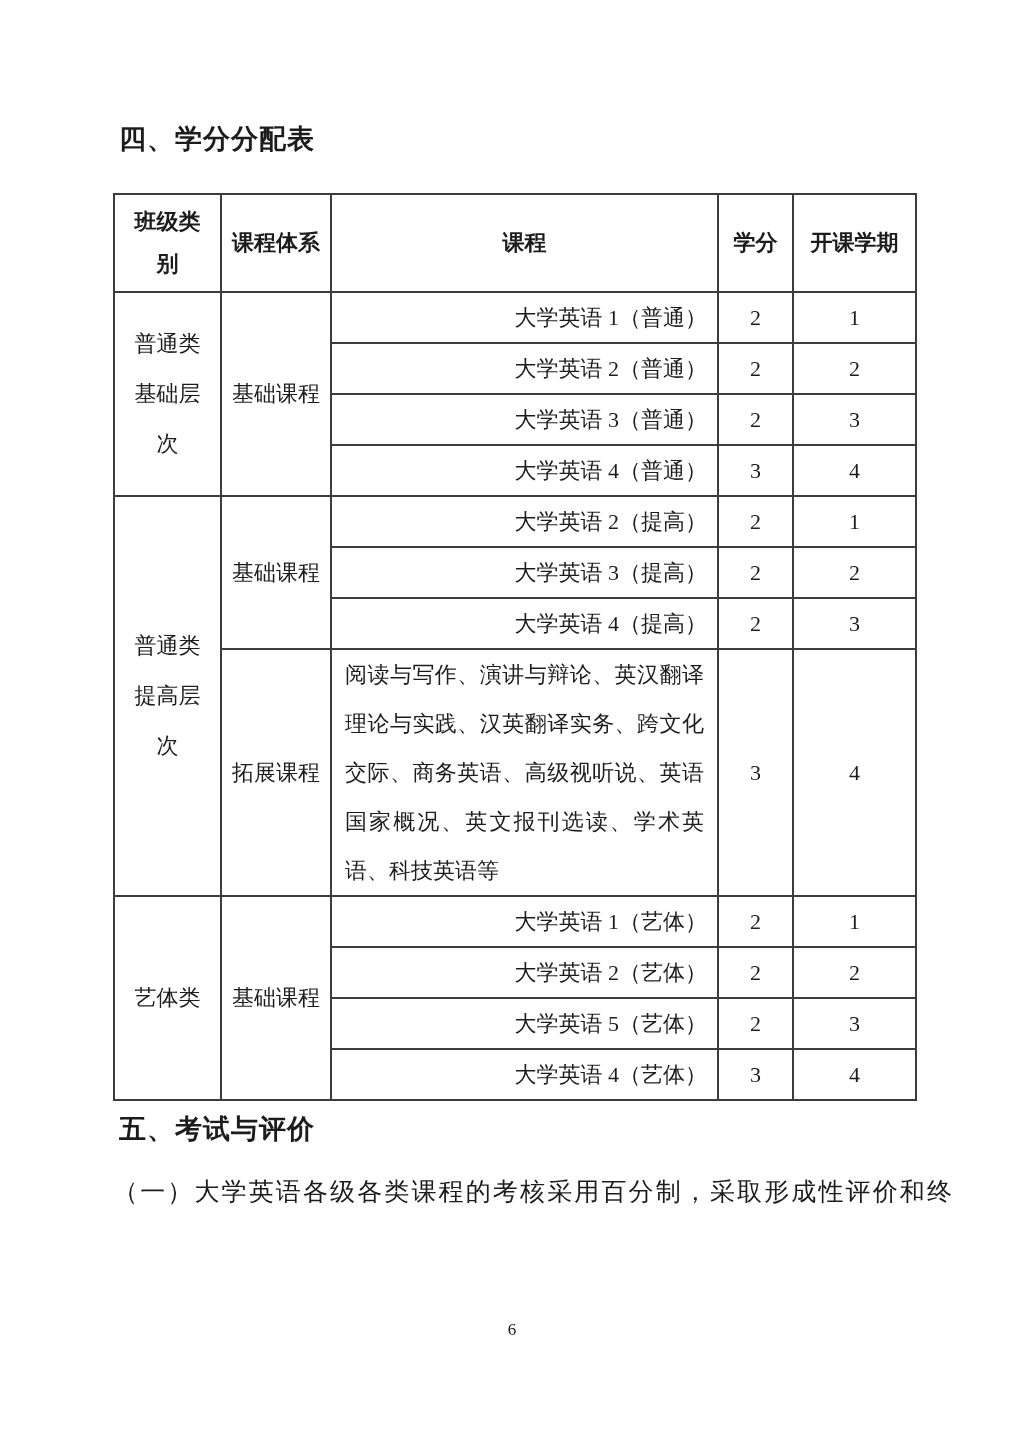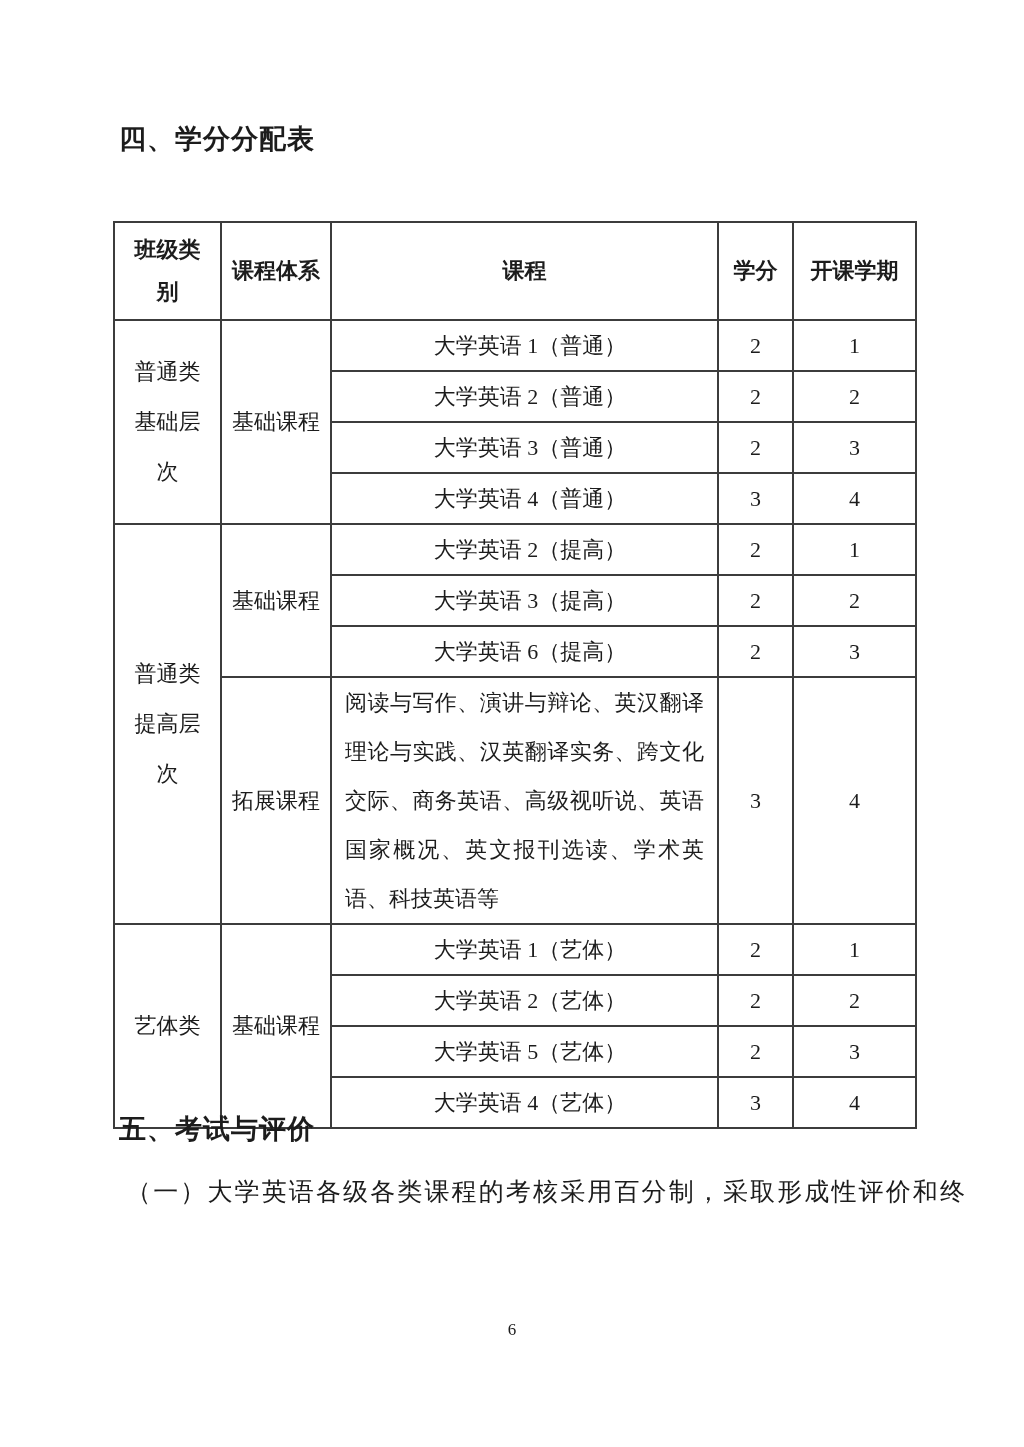--- a/index.html
+++ b/index.html
@@ -27,21 +27,20 @@
   }
   #title4{left:119px;top:122px;}
   #title5{left:119px;top:1112px;}
 
   table.credit{
     position:absolute;
     left:113px;top:193px;
     width:802px;
     border-collapse:collapse;
     table-layout:fixed;
-    margin-top:28px;
   }
   table.credit th, table.credit td{
     border:2px solid var(--border);
     vertical-align:middle;
     font-size:22px;
   }
   table.credit thead tr{height:98px;}
   table.credit th{
     font-family:"Liberation Sans","DejaVu Sans",sans-serif;
     font-weight:bold;
@@ -50,35 +49,35 @@
   }
   th .wrap3{display:inline-block;width:72px;}
   tr.normal{height:51px;}
   tr.tall{height:245px;}
   td.cat, td.sys{
     text-align:center;
     line-height:50px;
   }
   td.cat .wrap3{display:inline-block;width:68px;}
   td.course{
-    text-align:center;
+    text-align:right;
     padding-left:21px;
     padding-right:10px;
   }
   td.course.longlist{
     text-align:justify;
     text-align-last:left;
     padding:0 13px;
     line-height:49px;
   }
   td.num{text-align:center;}
 
   .para-block{
     position:absolute;
-    left:62px;top:1163px;
+    left:49px;top:1163px;
     width:903px;
   }
   .para-line{
     height:57px;
     line-height:57px;
     font-size:25px;
     text-align:justify;
     text-align-last:justify;
     white-space:nowrap;
   }
@@ -144,21 +143,21 @@
           <td class="course">大学英语 2（提高）</td>
           <td class="num">2</td>
           <td class="num">1</td>
         </tr>
         <tr class="normal">
           <td class="course">大学英语 3（提高）</td>
           <td class="num">2</td>
           <td class="num">2</td>
         </tr>
         <tr class="normal">
-          <td class="course">大学英语 6（提高）</td>
+          <td class="course">大学英语 4（提高）</td>
           <td class="num">2</td>
           <td class="num">3</td>
         </tr>
         <tr class="tall">
           <td class="sys" rowspan="1">拓展课程</td>
           <td class="course longlist">阅读与写作、演讲与辩论、英汉翻译理论与实践、汉英翻译实务、跨文化交际、商务英语、高级视听说、英语国家概况、英文报刊选读、学术英语、科技英语等</td>
           <td class="num">3</td>
           <td class="num">4</td>
         </tr>
         <tr class="normal">

